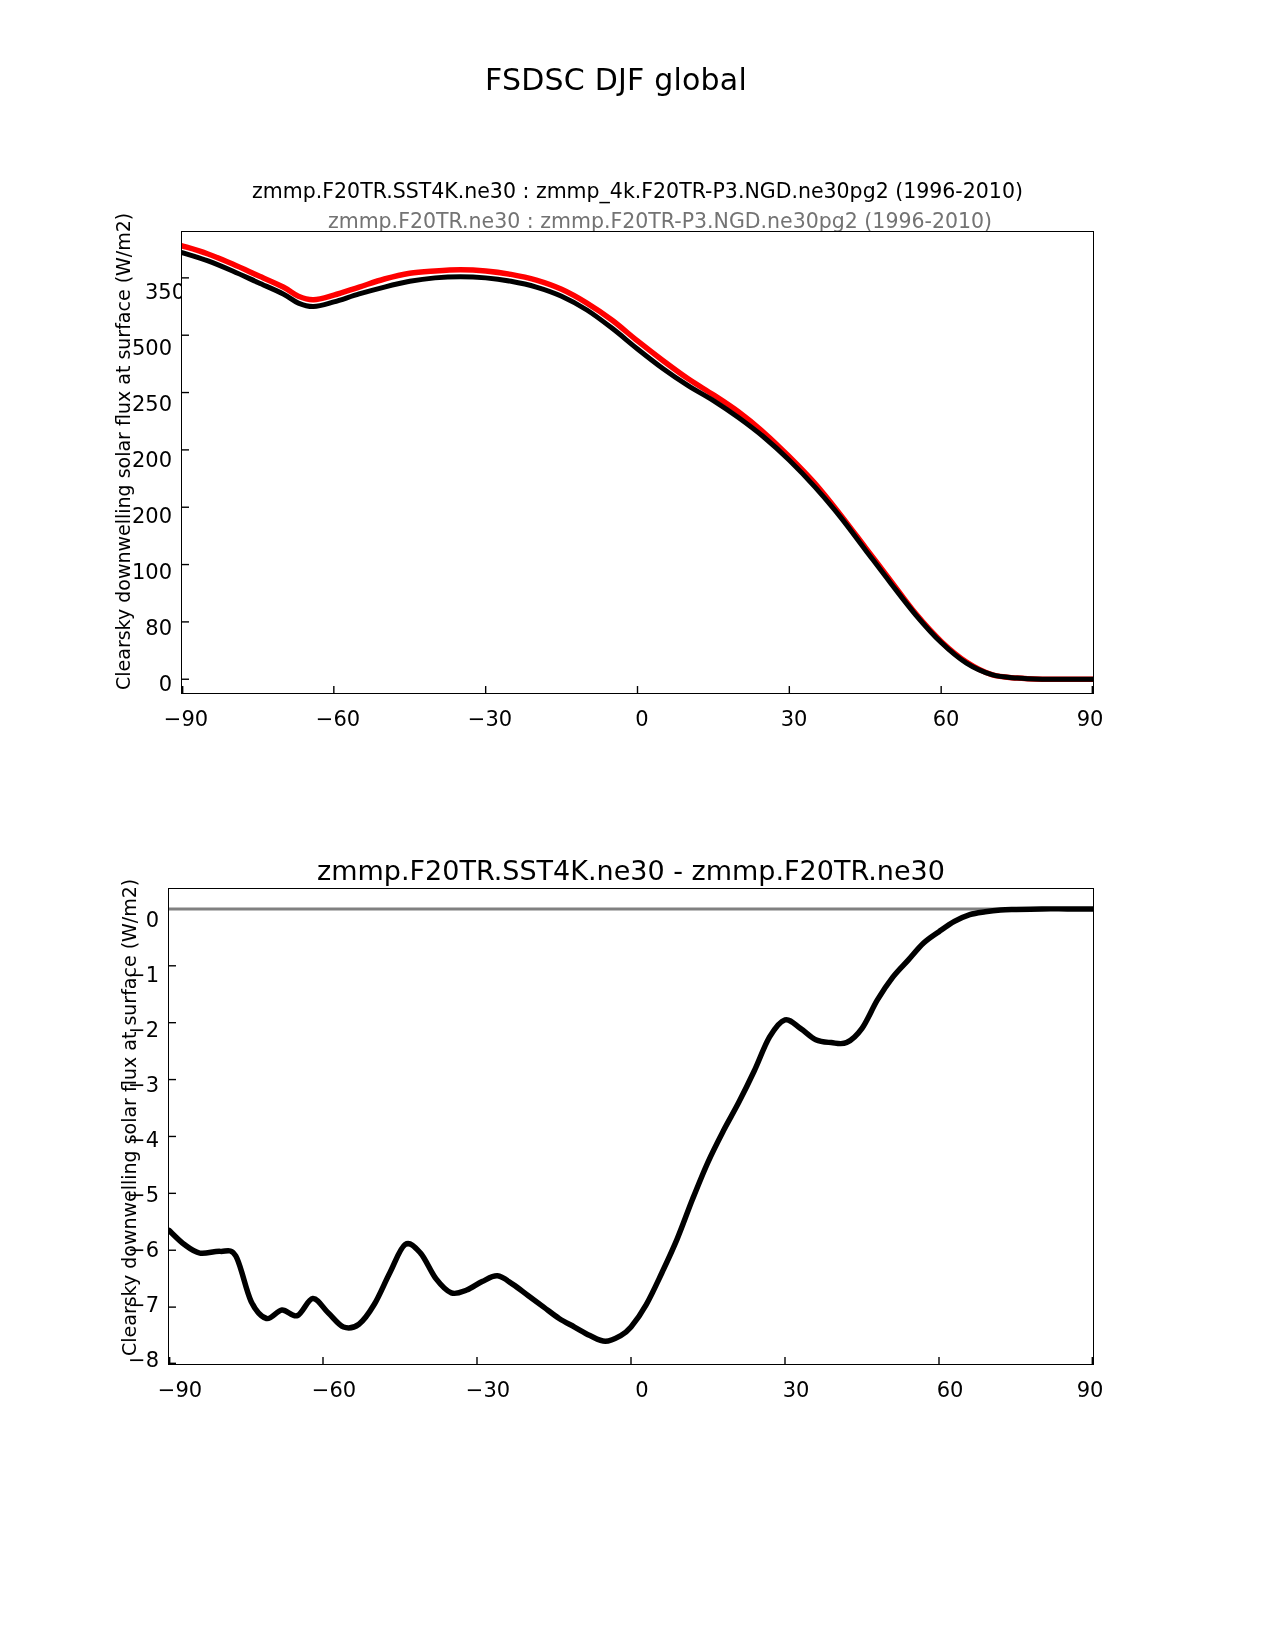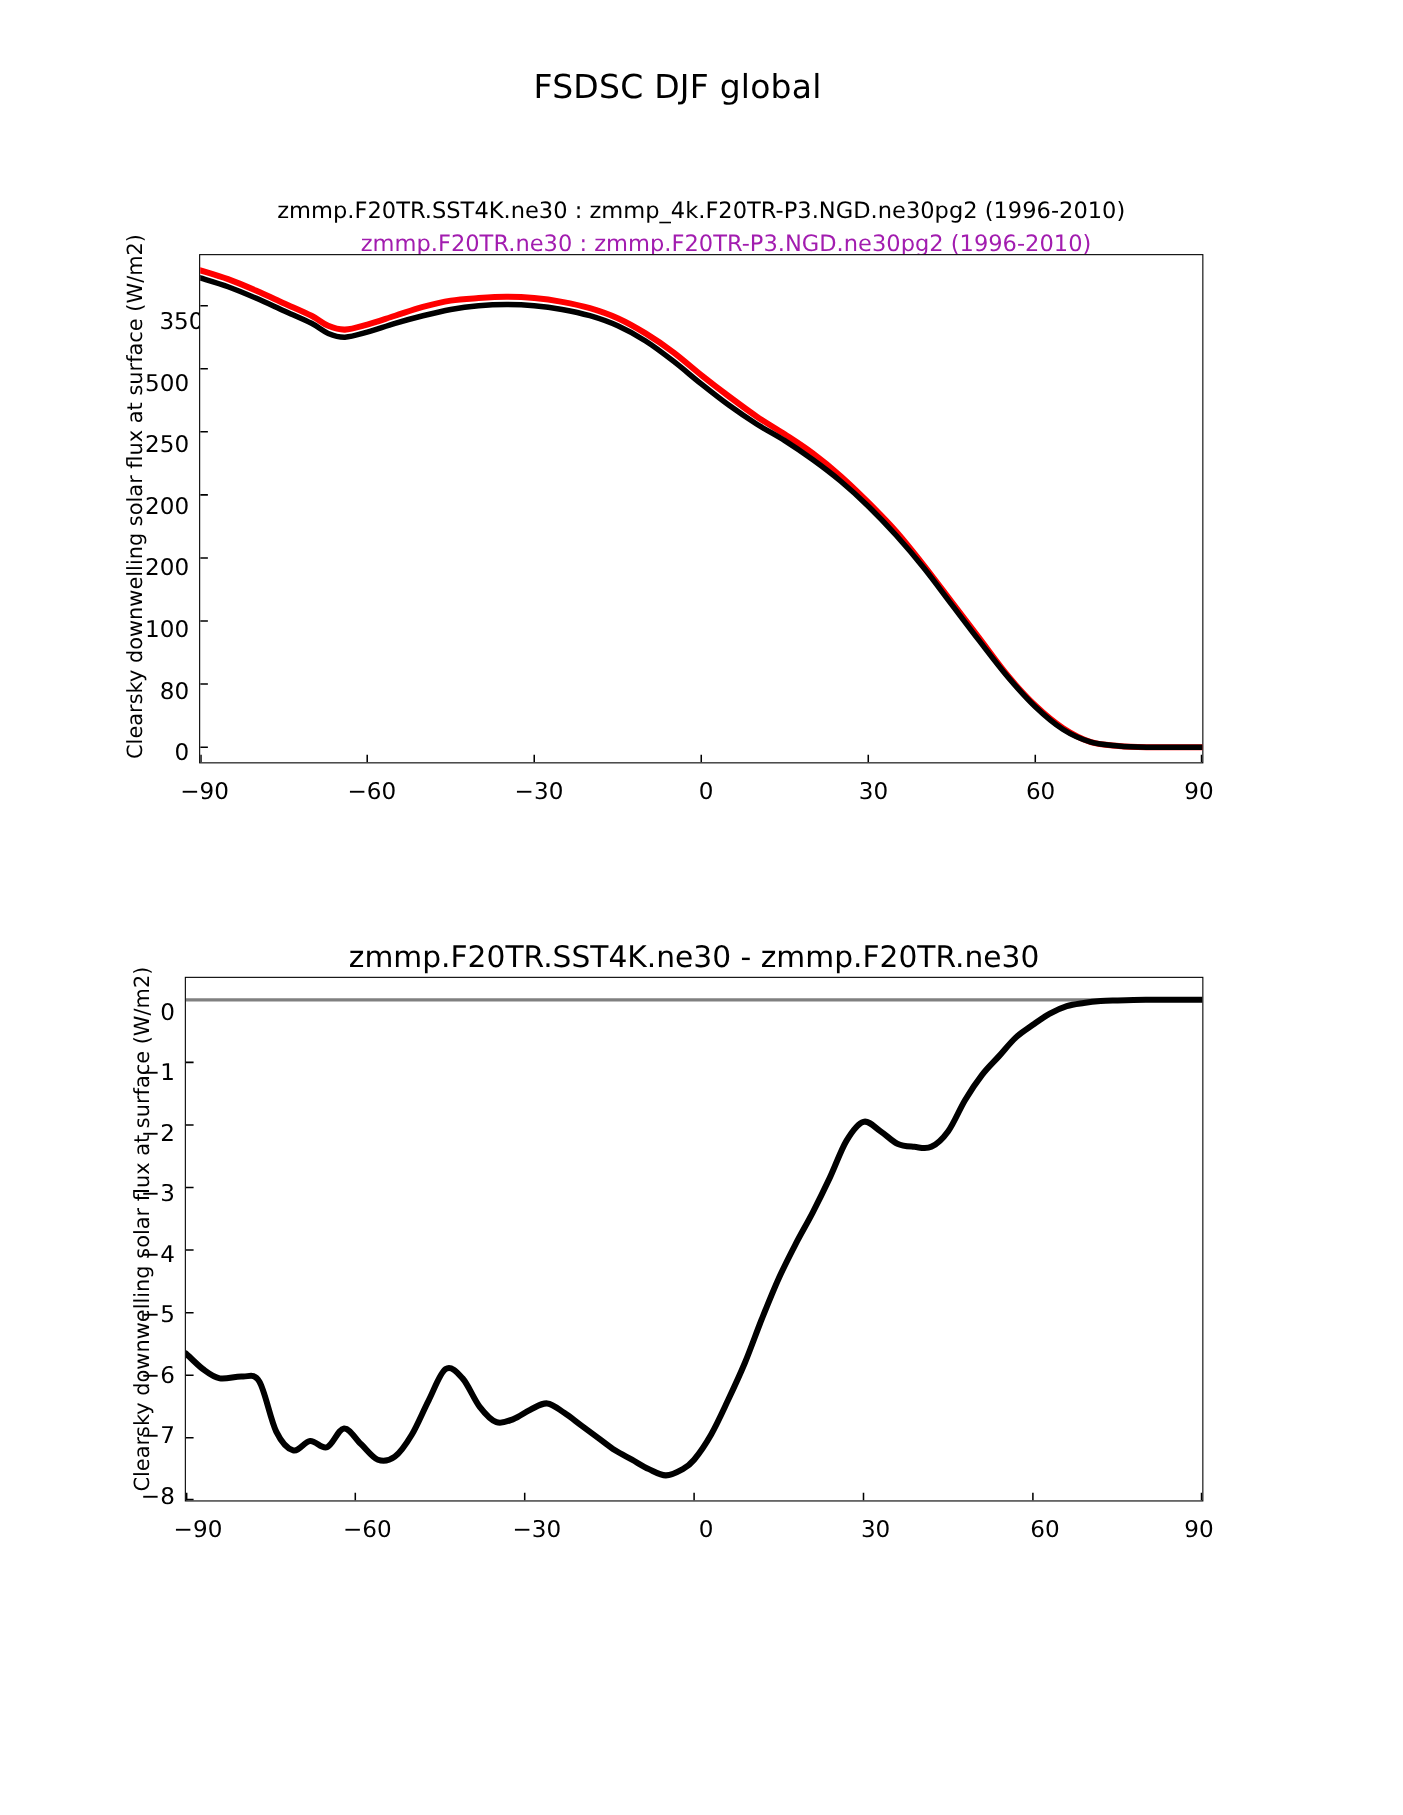--- a/index.html
+++ b/index.html
@@ -35,21 +35,21 @@
     position: absolute;
     left: 0;
     top: 160px;
     width: 1275px;
     text-align: center;
     font-size: 20.5px;
     line-height: 30px;
     margin-top: 16px;
   }
   .legend-black { color: #000000; }
-  .legend-red { color: #a21caf; padding-left: 45px; }
+  .legend-red { color: #737373; padding-left: 45px; }
 
   .axes {
     position: absolute;
     box-sizing: border-box;
     border: 1.3px solid #000000;
     background: #ffffff;
   }
   #axes1 {
     left: 181px;
     top: 231px;

